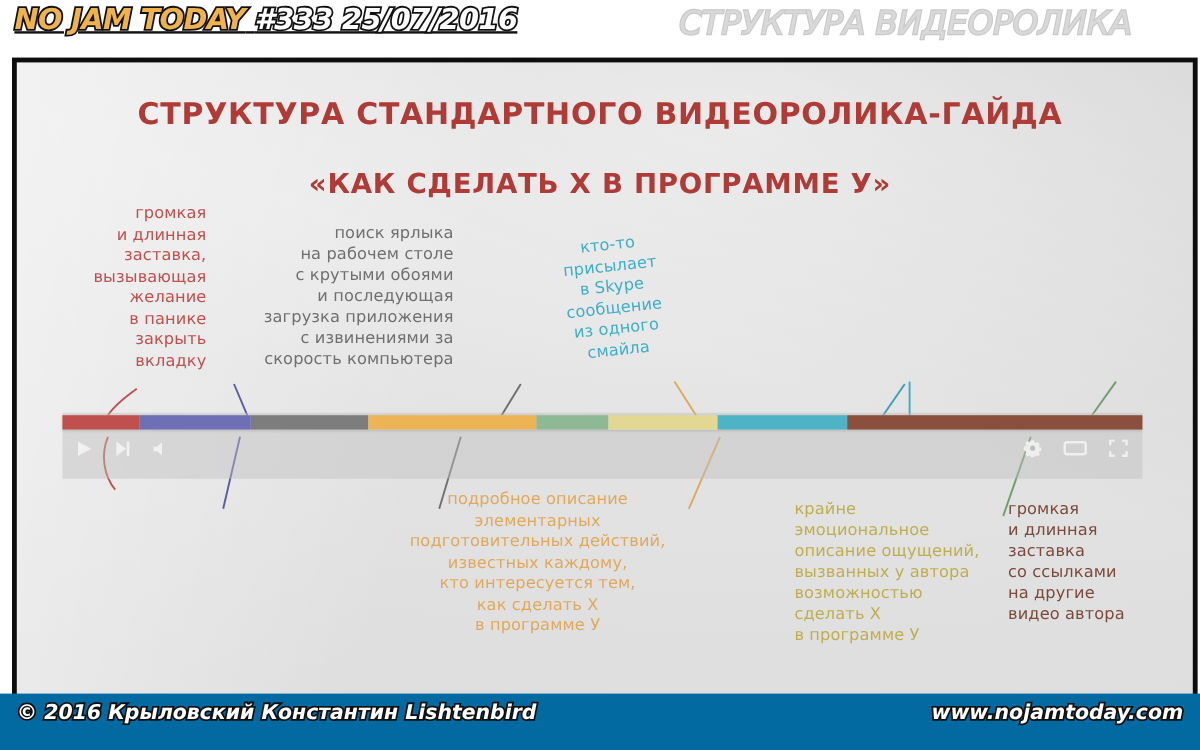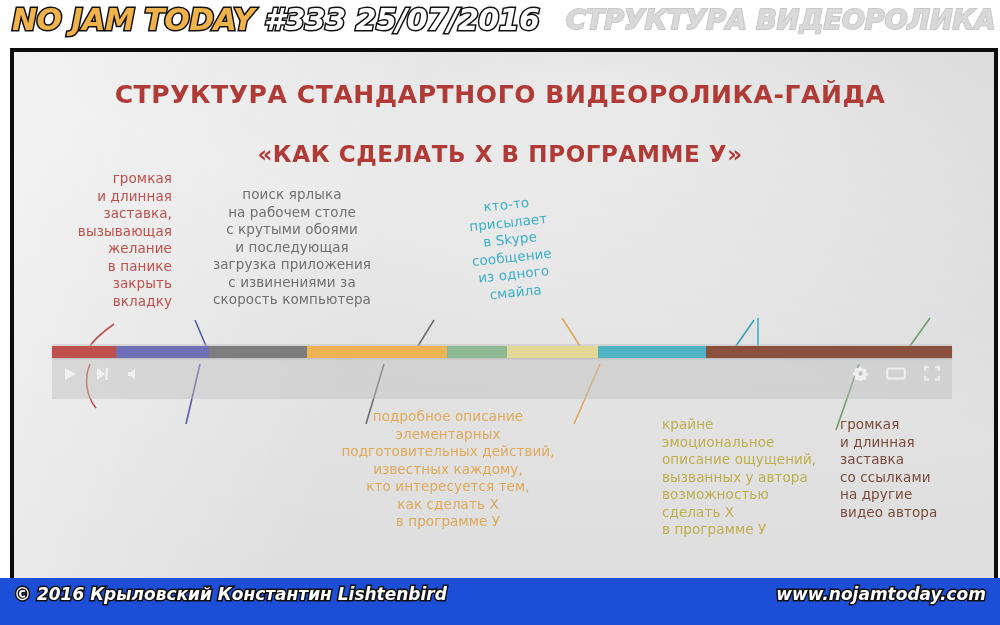--- a/index.html
+++ b/index.html
@@ -13,33 +13,34 @@
   }
 
   
   #header{
     position:absolute;left:0;top:0;width:1000px;height:45px;
     background:#ffffff;
   }
   .hdr-main{
     position:absolute;left:12px;top:2px;
     font-family:"DejaVu Sans",sans-serif;
-    font-size:30px;font-weight:bold;font-style:italic;
+    font-size:24px;font-weight:bold;font-style:italic;
     letter-spacing:-0.5px;
     color:#f0b24a;
     -webkit-text-stroke:3px #111111;
     paint-order:stroke fill;
     text-transform:uppercase;
     white-space:nowrap;
+    text-decoration:underline;
   }
   .hdr-main .issue{color:#ffffff;}
   .hdr-sub{
     position:absolute;left:566px;top:4px;
     font-family:"DejaVu Sans",sans-serif;
-    font-size:27px;font-weight:bold;font-style:italic;
+    font-size:27px;font-weight:normal;font-style:italic;
     color:#d9d9d9;
     -webkit-text-stroke:2px #c9c9c9;
     paint-order:stroke fill;
     text-transform:uppercase;
     letter-spacing:0px;
     white-space:nowrap;
   }
 
   
   #panel{
@@ -99,21 +100,21 @@
     display:flex;align-items:center;gap:18px;
   }
   .pico{opacity:.92;}
 
   
   #lines{position:absolute;left:0;top:0;width:972px;height:522px;pointer-events:none;}
 
   
   #footer{
     position:absolute;left:0;top:578px;width:1000px;height:47px;
-    background:#1d4ed8;
+    background:#0369a1;
   }
   .ft{
     position:absolute;top:6px;
     font-family:"DejaVu Sans",sans-serif;
     font-size:17px;font-weight:bold;font-style:italic;
     color:#ffffff;
     -webkit-text-stroke:3px #111111;
     paint-order:stroke fill;
     white-space:nowrap;
   }
@@ -160,21 +161,21 @@
 
     <div class="note top" style="left:20px;top:118px;width:138px;text-align:right;color:#c0504d;">громкая
 и длинная
 заставка,
 вызывающая
 желание
 в панике
 закрыть
 вкладку</div>
 
-    <div class="note top" style="left:172px;top:134px;width:212px;text-align:center;color:#6f6f6f;">поиск ярлыка
+    <div class="note top" style="left:152px;top:134px;width:212px;text-align:right;color:#6f6f6f;">поиск ярлыка
 на рабочем столе
 с крутыми обоями
 и последующая
 загрузка приложения
 с извинениями за
 скорость компьютера</div>
 
     <div class="note top" style="left:440px;top:144px;width:114px;text-align:center;color:#3bafc8;transform:rotate(-6deg);">кто-то
 присылает
 в Skype

